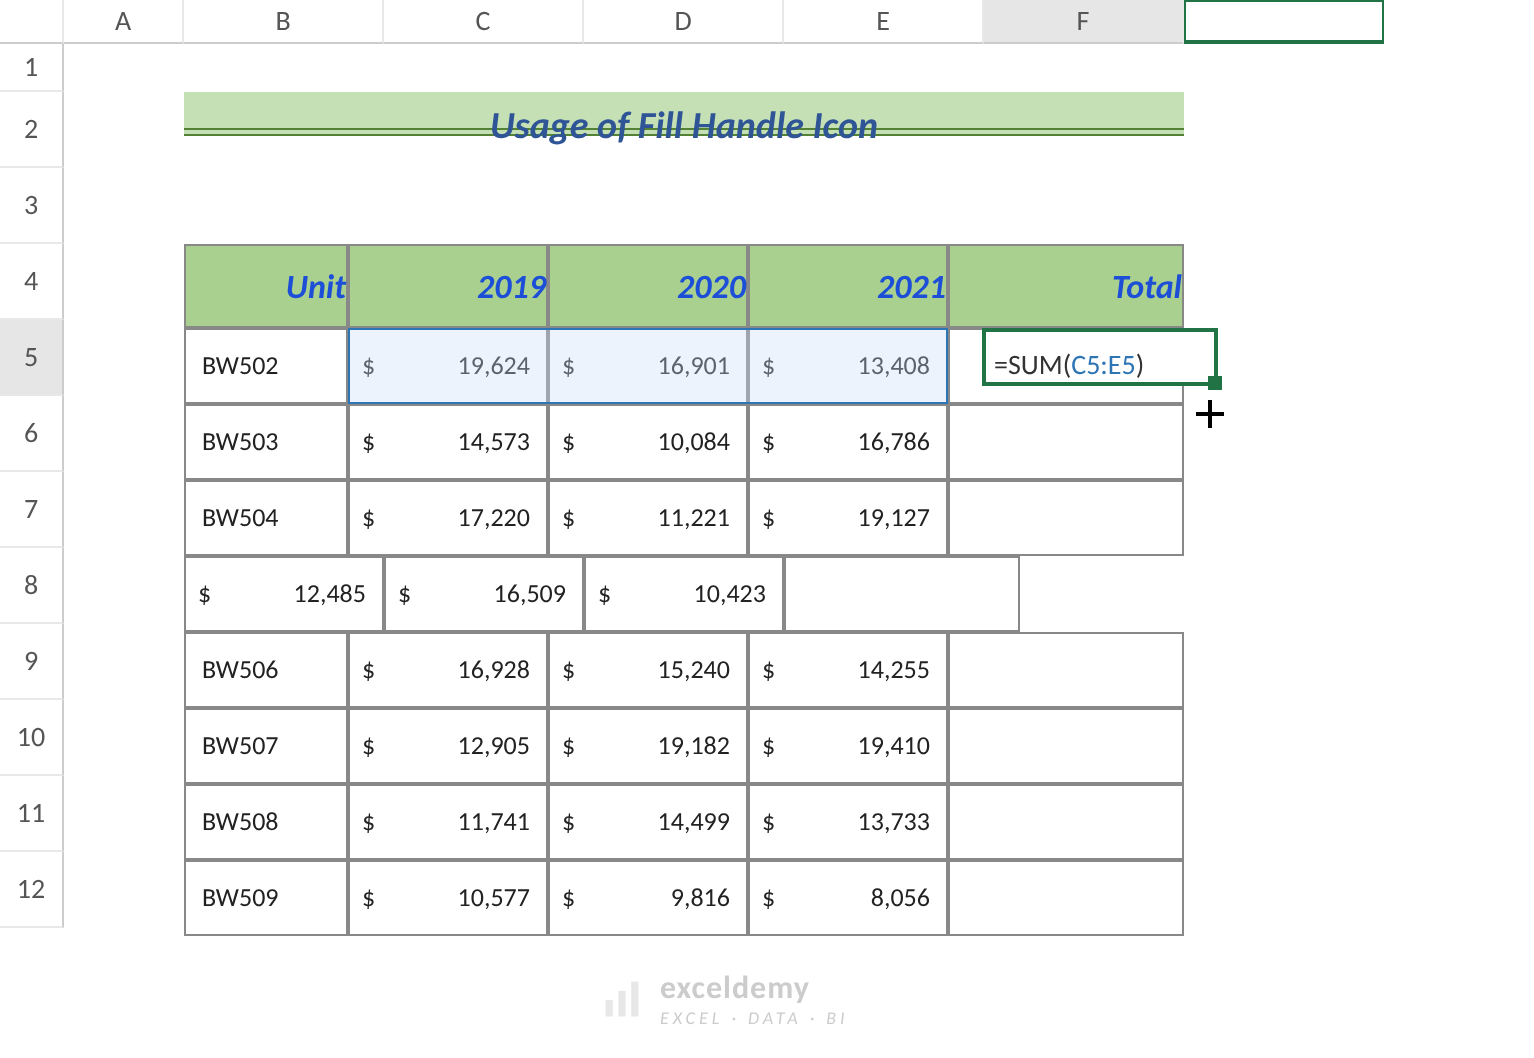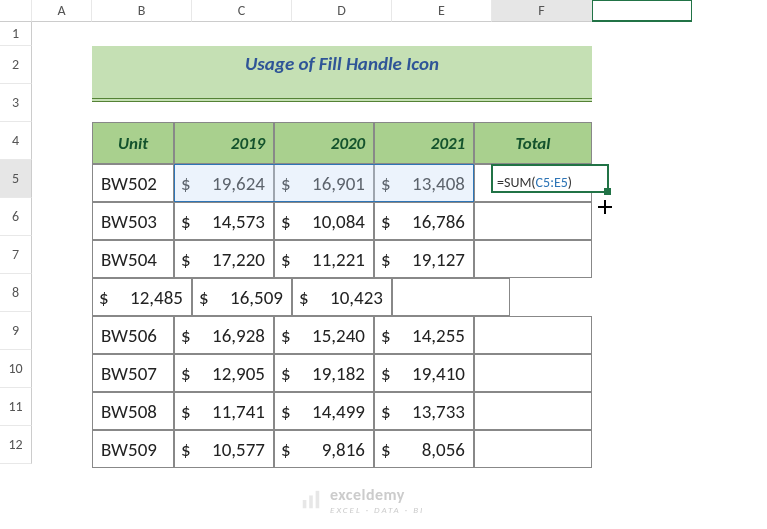--- a/index.html
+++ b/index.html
@@ -36,52 +36,52 @@
     font-size: 14px;
     color: #555;
     height: 38px;
     line-height: 38px;
   }
   .rowhdr.active { background: #e6e6e6; }
   .rowhdr.r1 { height: 24px; line-height: 24px; }
   .title-banner {
     position: absolute;
     left: 92px; top: 46px;
-    width: 500px; height: 56px;
+    width: 500px; height: 22px;
     background: #c5e0b4;
     border-bottom: 4px double #548235;
     color: #2f5597;
     font-size: 19px;
     font-style: italic;
     font-weight: 600;
     text-align: center;
     line-height: 36px;
   }
   .table {
     position: absolute;
     left: 92px; top: 122px;
   }
   .table-row { display: flex; }
   .th {
     background: #a9d08e;
     font-weight: 700;
     font-style: italic;
-    color: #14532d;
+    color: #1d4ed8;
     border: 1px solid #888;
     height: 42px;
     line-height: 42px;
-    text-align: center;
+    text-align: right;
     font-size: 17px;
   }
   .td {
     border: 1px solid #888;
     height: 38px;
     line-height: 38px;
     background: #fff;
-    font-size: 19px;
+    font-size: 13px;
     color: #222;
   }
   .unit { width: 82px; padding-left: 8px; }
   .num { width: 100px; position: relative; padding-left: 48px; }
   .tot { width: 118px; position: relative; }
   .dollar {
     position: absolute; left: 6px; top: 0;
   }
   .val {
     position: absolute; right: 8px; top: 0;

